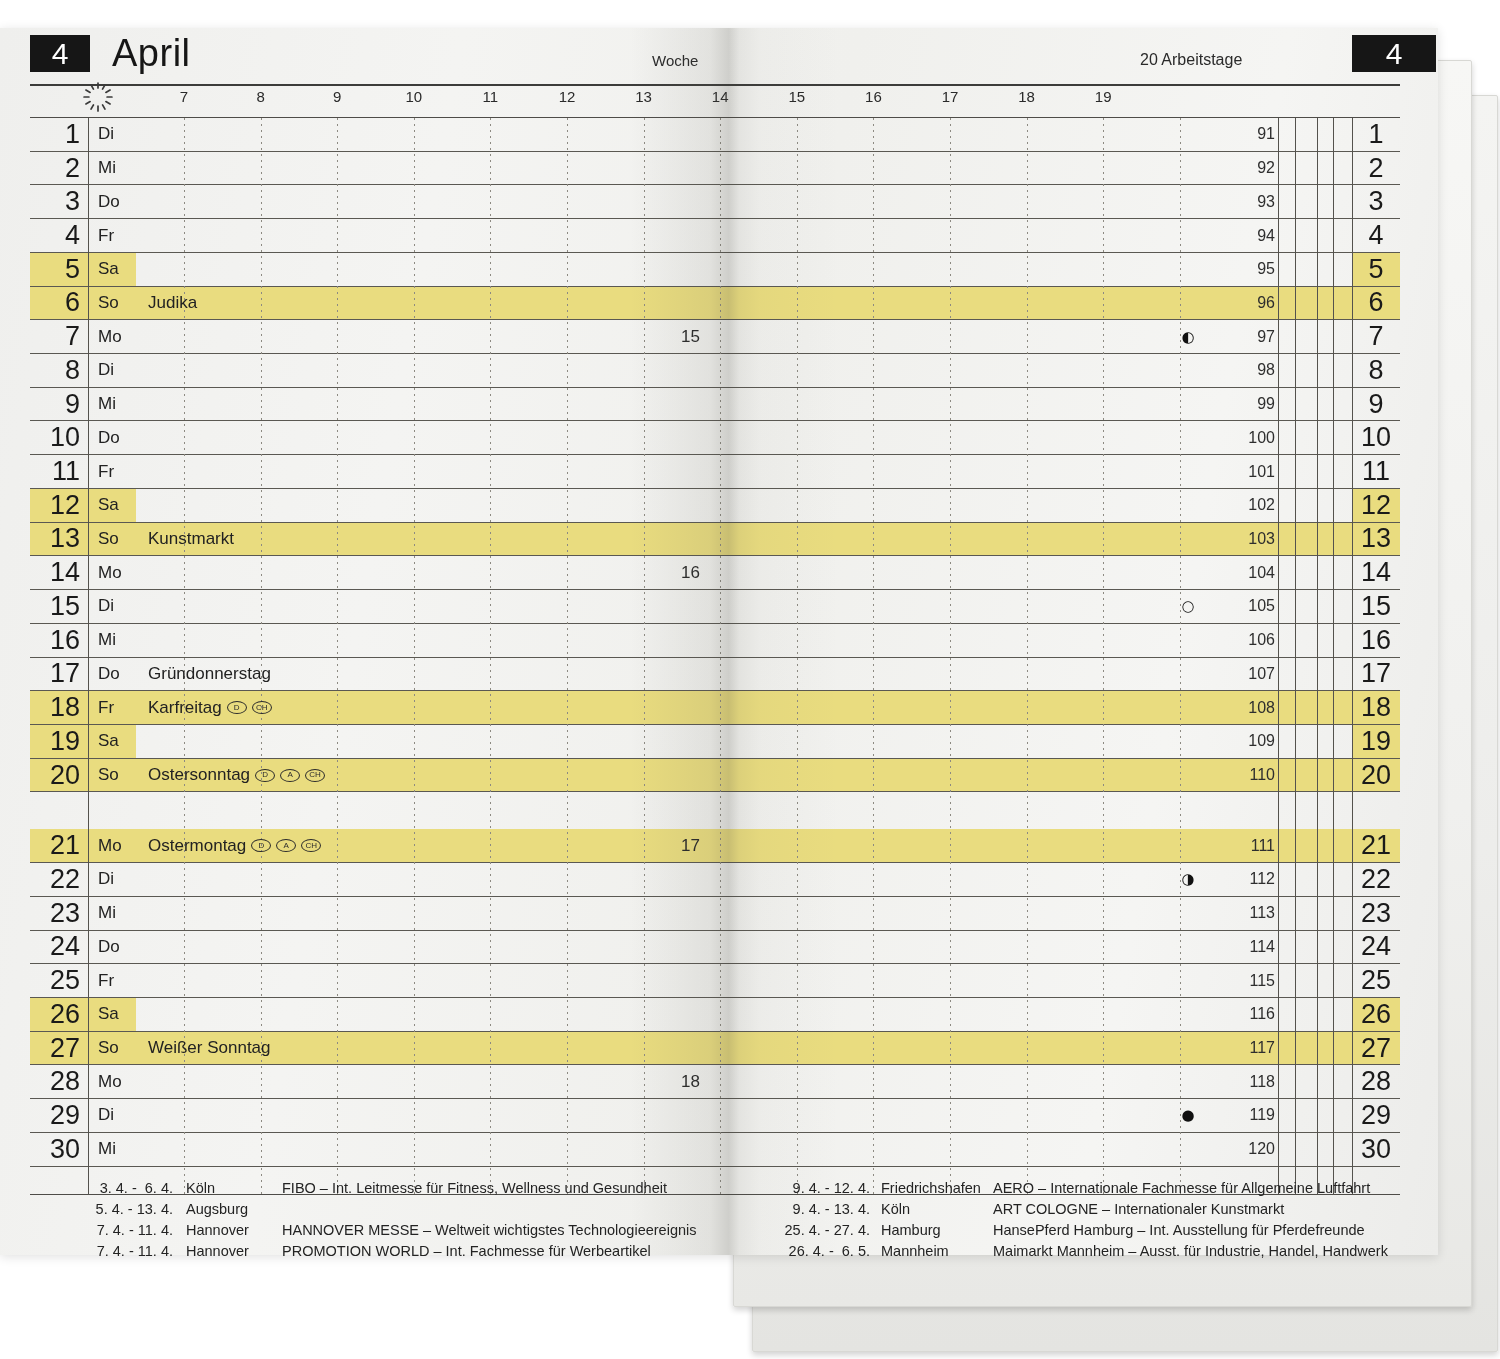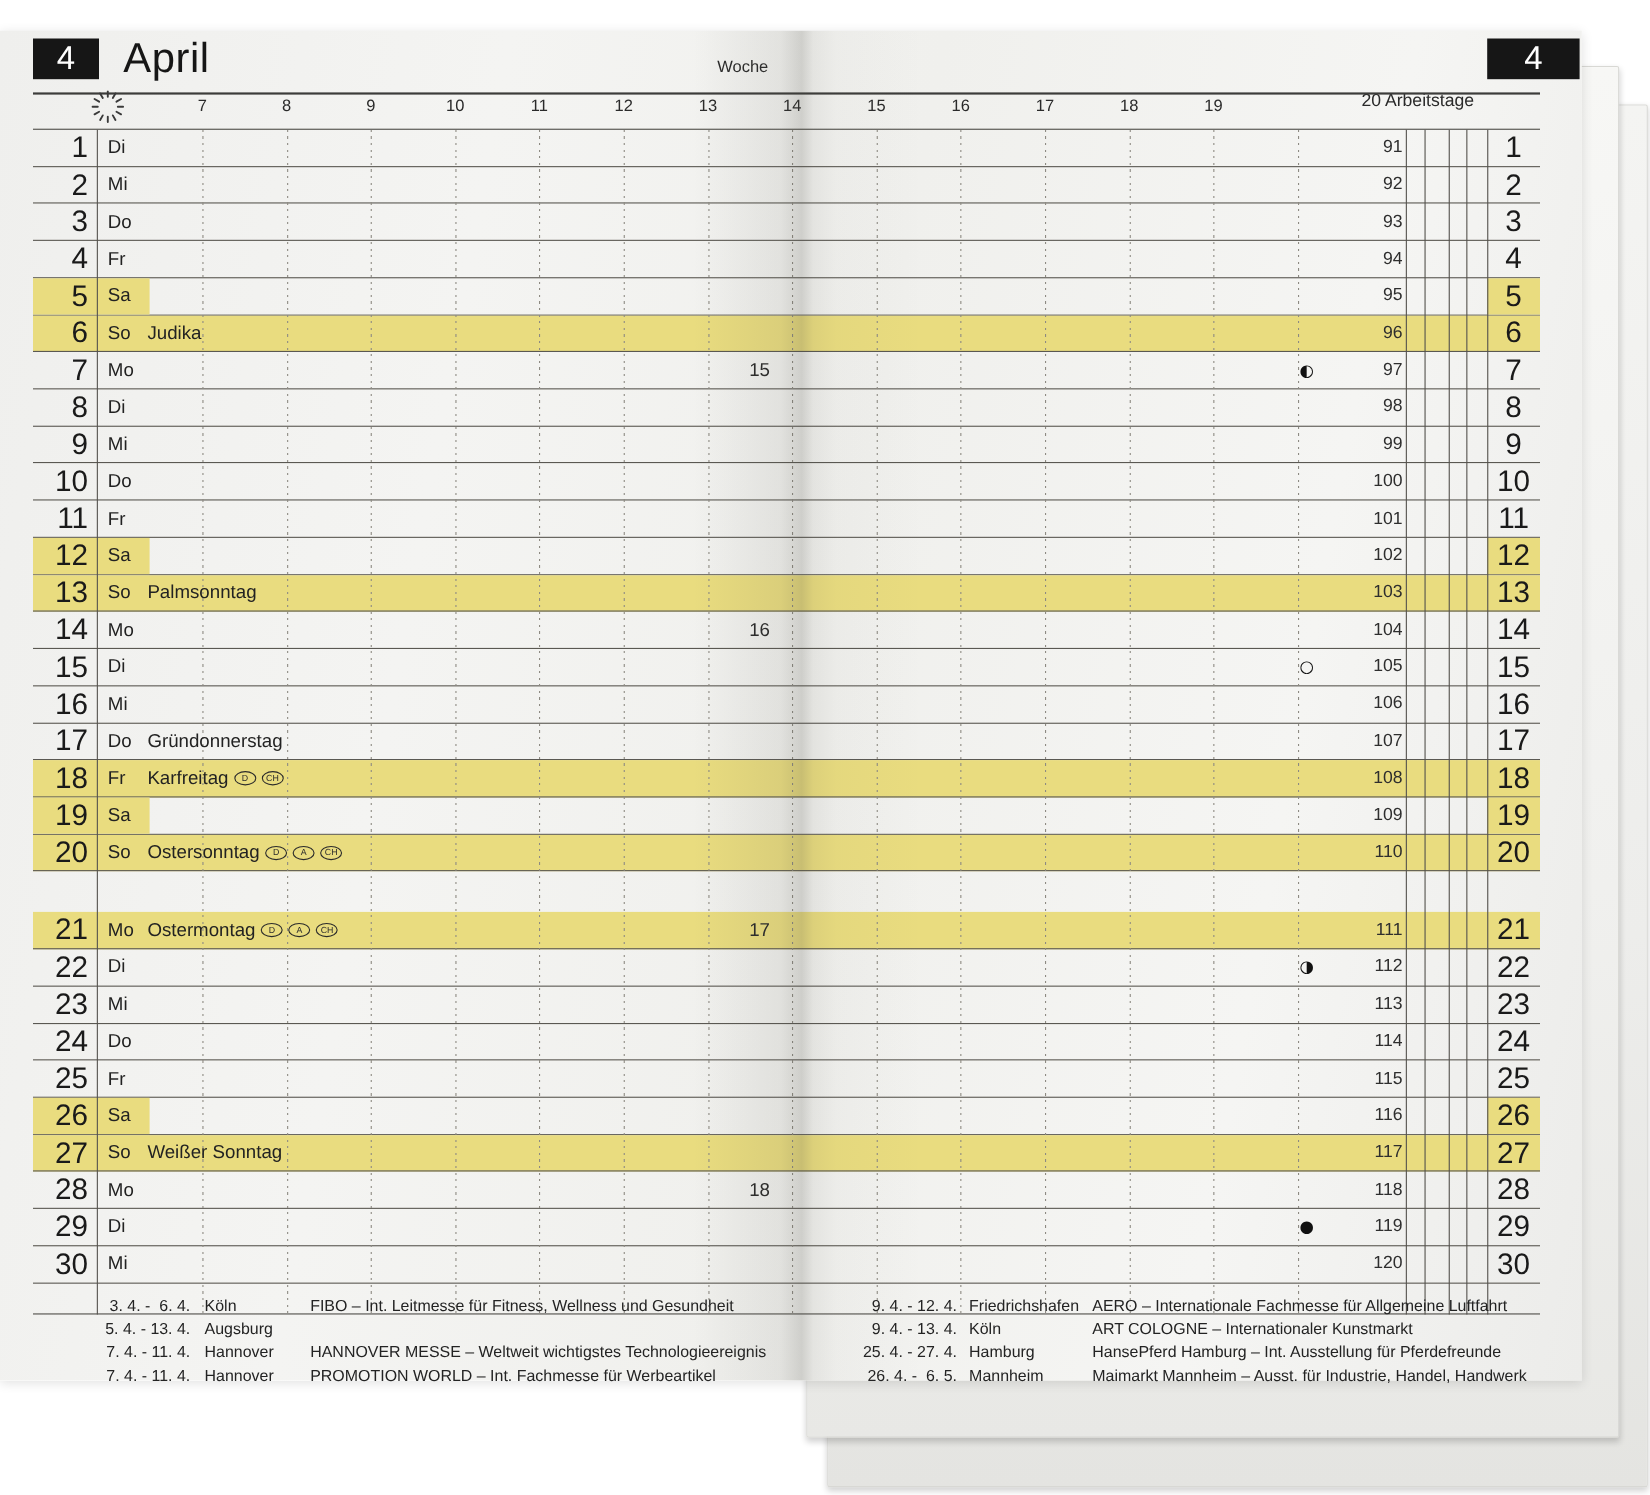--- a/index.html
+++ b/index.html
@@ -25,36 +25,36 @@
   .fold{position:absolute;left:630px;top:0;width:210px;height:100%;z-index:40;pointer-events:none;
     background:linear-gradient(to right,rgba(90,90,82,0) 0%,rgba(90,90,82,0.10) 38%,rgba(70,70,62,0.20) 47%,rgba(70,70,62,0.08) 52%,rgba(90,90,82,0.03) 62%,rgba(90,90,82,0) 100%);}
 
   
   .month-box{position:absolute;background:#161616;color:#fff;display:flex;align-items:center;justify-content:center;
     font-size:30px;line-height:1;}
   .month-box.left{left:30px;top:7px;width:60px;height:37px;}
   .month-box.right{left:1352px;top:7px;width:84px;height:37px;}
   .month-name{position:absolute;left:112px;top:3px;font-size:38px;line-height:44px;color:#161616;letter-spacing:0.5px;}
   .woche-label{position:absolute;left:652px;top:24px;width:60px;font-size:15px;color:#2a2a2a;}
-  .workdays-label{position:absolute;left:1140px;top:23px;width:200px;text-align:right;font-size:16px;color:#2a2a2a;margin-top:32px;}
+  .workdays-label{position:absolute;left:1140px;top:23px;width:200px;text-align:left;font-size:16px;color:#2a2a2a;}
   .header-rule{position:absolute;left:30px;top:56px;width:1370px;height:2px;background:#3c3c3a;}
   .clock-icon{position:absolute;left:83px;top:54px;width:30px;height:30px;}
 
   
   .hour-label{position:absolute;top:60px;width:40px;text-align:center;font-size:15px;color:#2a2a2a;}
 
   
   .grid{position:absolute;left:30px;top:89px;width:1370px;border-top:1.5px solid #4e4c48;}
   .row{position:relative;height:33.73px;box-sizing:border-box;border-bottom:1px solid #5a5852;}
   .row.blank{height:28px;border-bottom:1.5px solid #4e4c48;}
   .hl-sa{position:absolute;left:0;top:0;bottom:0;width:106px;z-index:1;}
   .cell{position:absolute;top:0;bottom:0;display:flex;align-items:center;z-index:3;}
   .num-left{left:0;width:50px;justify-content:flex-end;font-size:27px;color:#1a1a1a;}
   .dow{left:68px;width:44px;font-size:17px;color:#222;}
-  .note{left:104px;width:440px;font-size:17px;color:#222;white-space:nowrap;}
+  .note{left:118px;width:440px;font-size:17px;color:#222;white-space:nowrap;}
   .week-num{left:570px;width:100px;justify-content:flex-end;font-size:17px;color:#2a2a2a;}
   .moon{left:1145px;width:26px;justify-content:center;font-family:"DejaVu Sans",sans-serif;font-size:15px;color:#111;}
   .yearday{left:1180px;width:65px;justify-content:flex-end;font-size:16px;color:#2e2e2e;}
   .num-right{left:1322px;width:48px;justify-content:center;font-size:27px;color:#1a1a1a;z-index:2;}
   .badge{display:inline-flex;align-items:center;justify-content:center;min-width:14px;height:11px;
     padding:0 2px;margin-left:5px;border:1.2px solid #2b2b2b;border-radius:50%;
     font-size:8px;line-height:1;color:#2b2b2b;position:relative;top:0px;}
   .overlay-lines{position:absolute;left:0;top:0;right:0;bottom:0;z-index:2;pointer-events:none;}
   .hour-line{position:absolute;top:0;bottom:0;width:1px;
     background-image:repeating-linear-gradient(to bottom,#8d8a82 0 2px,transparent 2px 6px);}
@@ -199,21 +199,21 @@
           <div class="hl-sa" style="background: rgb(233, 220, 127);"></div>
           <div class="cell num-left">12</div>
           <div class="cell dow">Sa</div>
           <div class="cell yearday">102</div>
           <div class="cell num-right" style="background: rgb(233, 220, 127);">12</div>
         </div>
         <div class="row" style="background: rgb(233, 220, 127);">
           <div class="cell num-left">13</div>
           <div class="cell dow">So</div>
           <div class="cell note">
-            <span>Palmsonntag</span>
+            <span>Kunstmarkt</span>
           </div>
           <div class="cell yearday">103</div>
           <div class="cell num-right">13</div>
         </div>
         <div class="row">
           <div class="cell num-left">14</div>
           <div class="cell dow">Mo</div>
           <div class="cell week-num">16</div>
           <div class="cell yearday">104</div>
           <div class="cell num-right">14</div>

